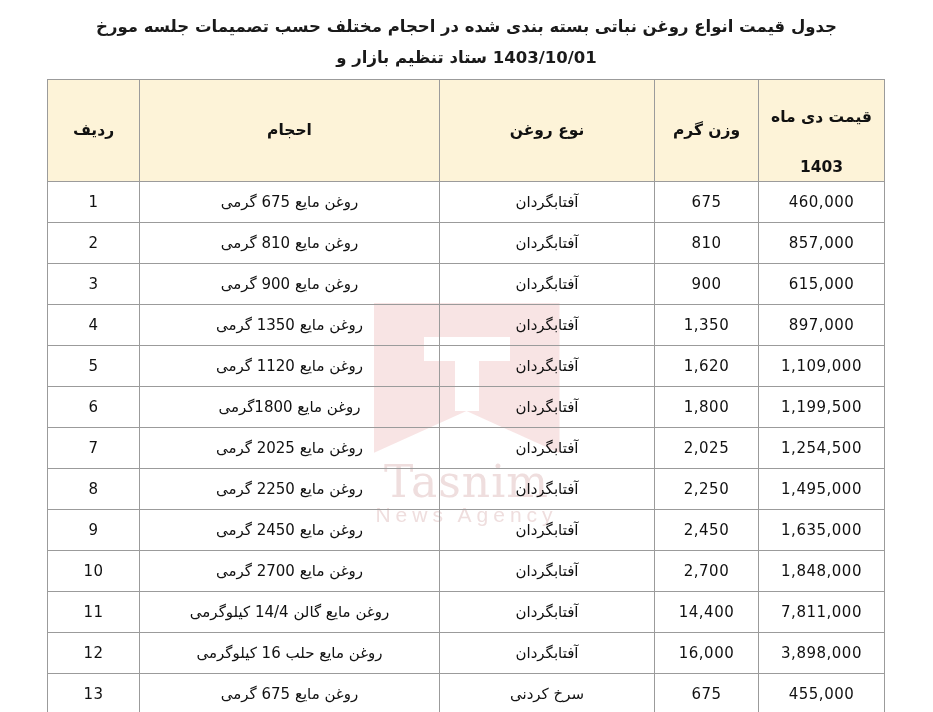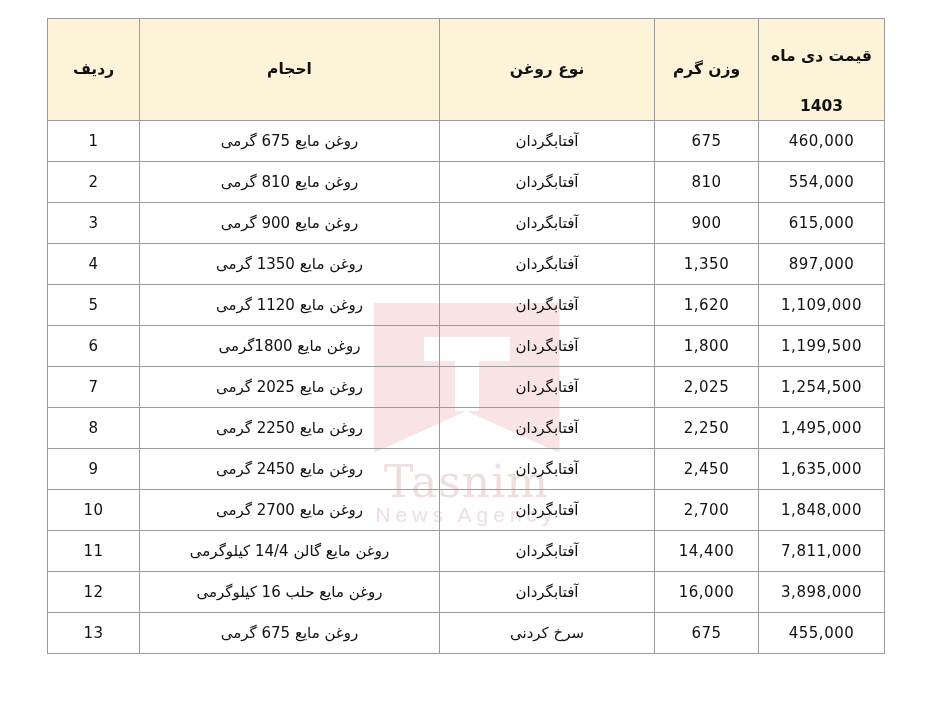--- a/index.html
+++ b/index.html
@@ -139,20 +139,21 @@
   td.cell-size { font-size: 14.5px; }
 
   .hdr-2line { display: block; margin-top: 24px; }
 </style>
 </head>
 <body>
 
 <div class="page">
 
   <div class="title-block">
+    <div class="title-line">جدول قیمت انواع روغن نباتی بسته بندی شده در احجام مختلف حسب تصمیمات جلسه مورخ 1403/10/01 ستاد تنظیم بازار و</div>
   </div>
 
   <div class="watermark">
     <div class="wm-shape"></div>
     <div class="wm-text">Tasnim</div>
     <div class="wm-sub">News Agency</div>
   </div>
 
   <div class="table-wrap">
     <table class="price-table">
@@ -177,21 +178,21 @@
       </thead>
       <tbody>
         <tr>
           <td class="cell-price">460,000</td>
           <td class="cell-weight">675</td>
           <td class="cell-type">آفتابگردان</td>
           <td class="cell-size">روغن مایع 675 گرمی</td>
           <td class="cell-row">1</td>
         </tr>
         <tr>
-          <td class="cell-price">554,000</td>
+          <td class="cell-price">857,000</td>
           <td class="cell-weight">810</td>
           <td class="cell-type">آفتابگردان</td>
           <td class="cell-size">روغن مایع 810 گرمی</td>
           <td class="cell-row">2</td>
         </tr>
         <tr>
           <td class="cell-price">615,000</td>
           <td class="cell-weight">900</td>
           <td class="cell-type">آفتابگردان</td>
           <td class="cell-size">روغن مایع 900 گرمی</td>

